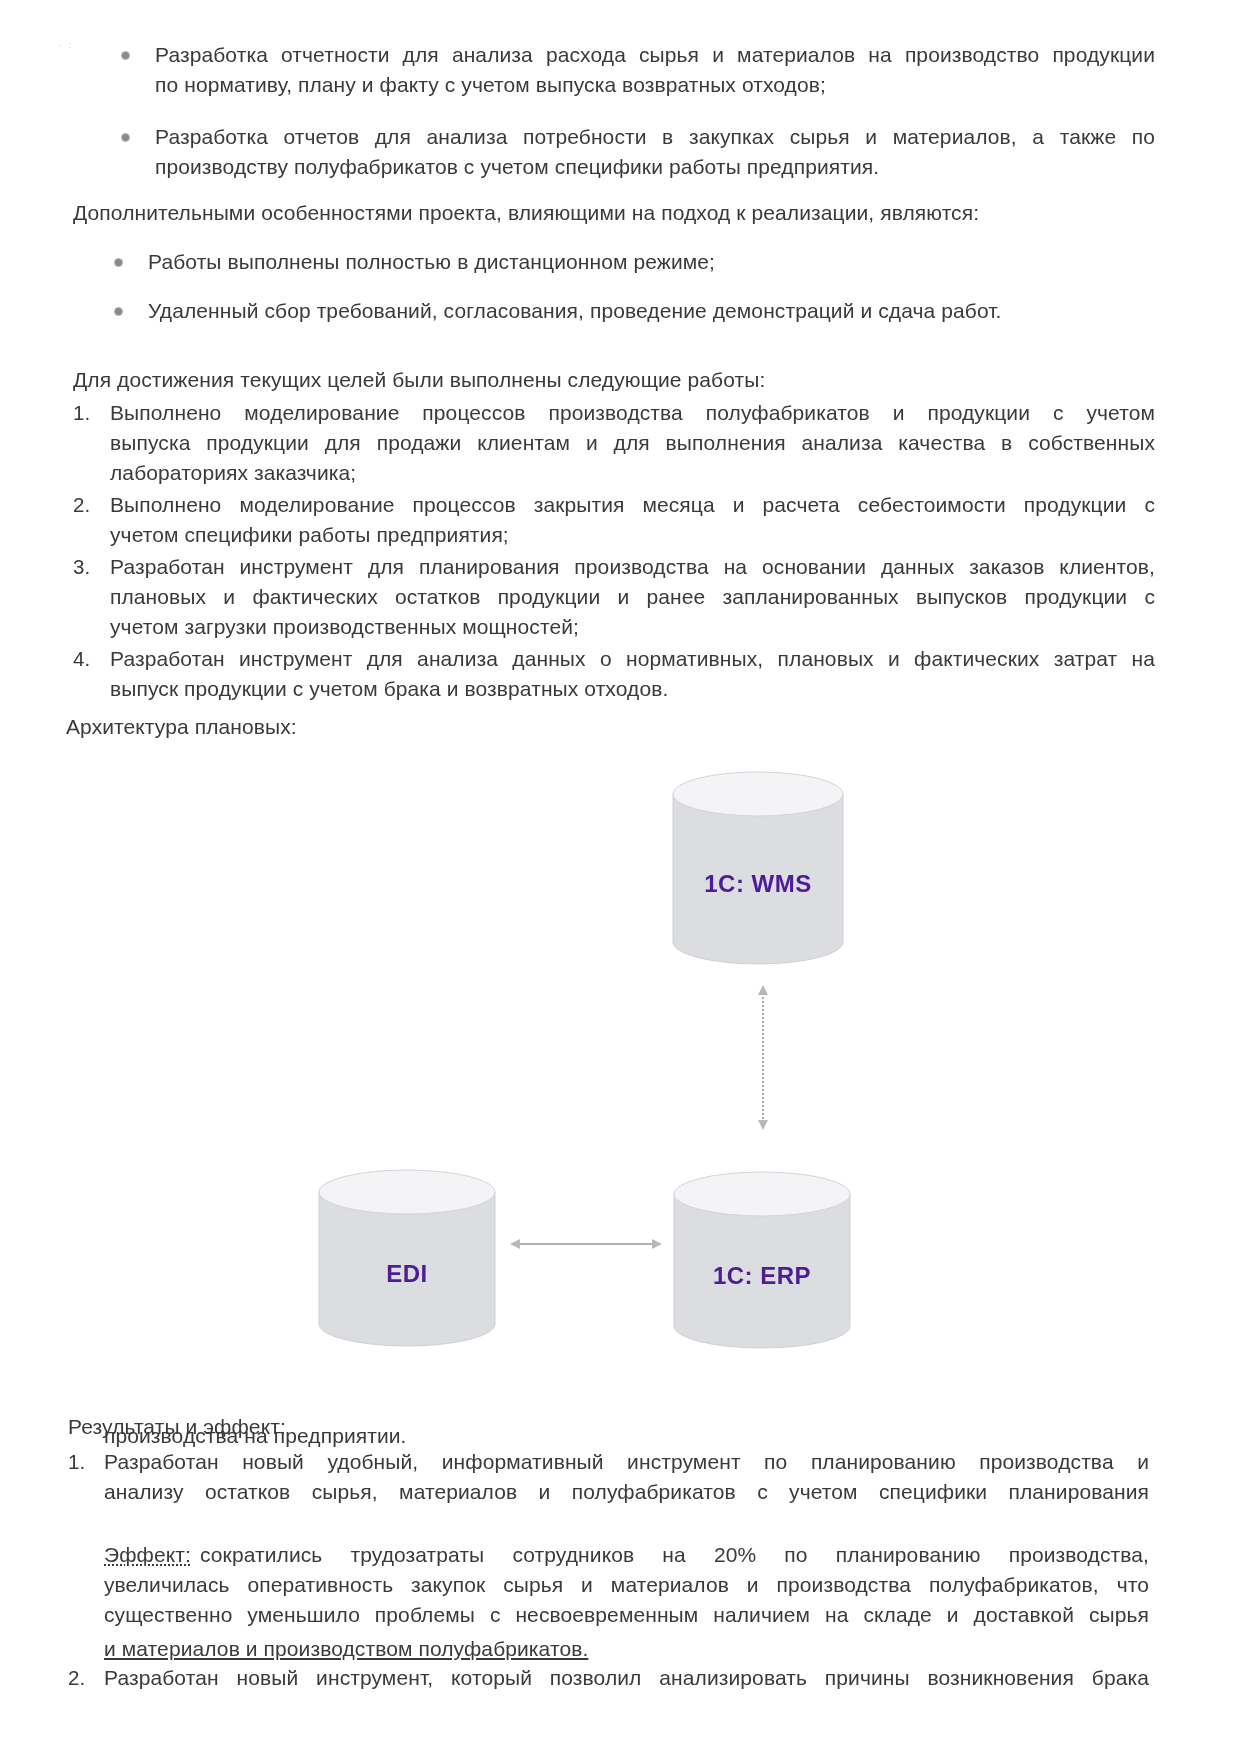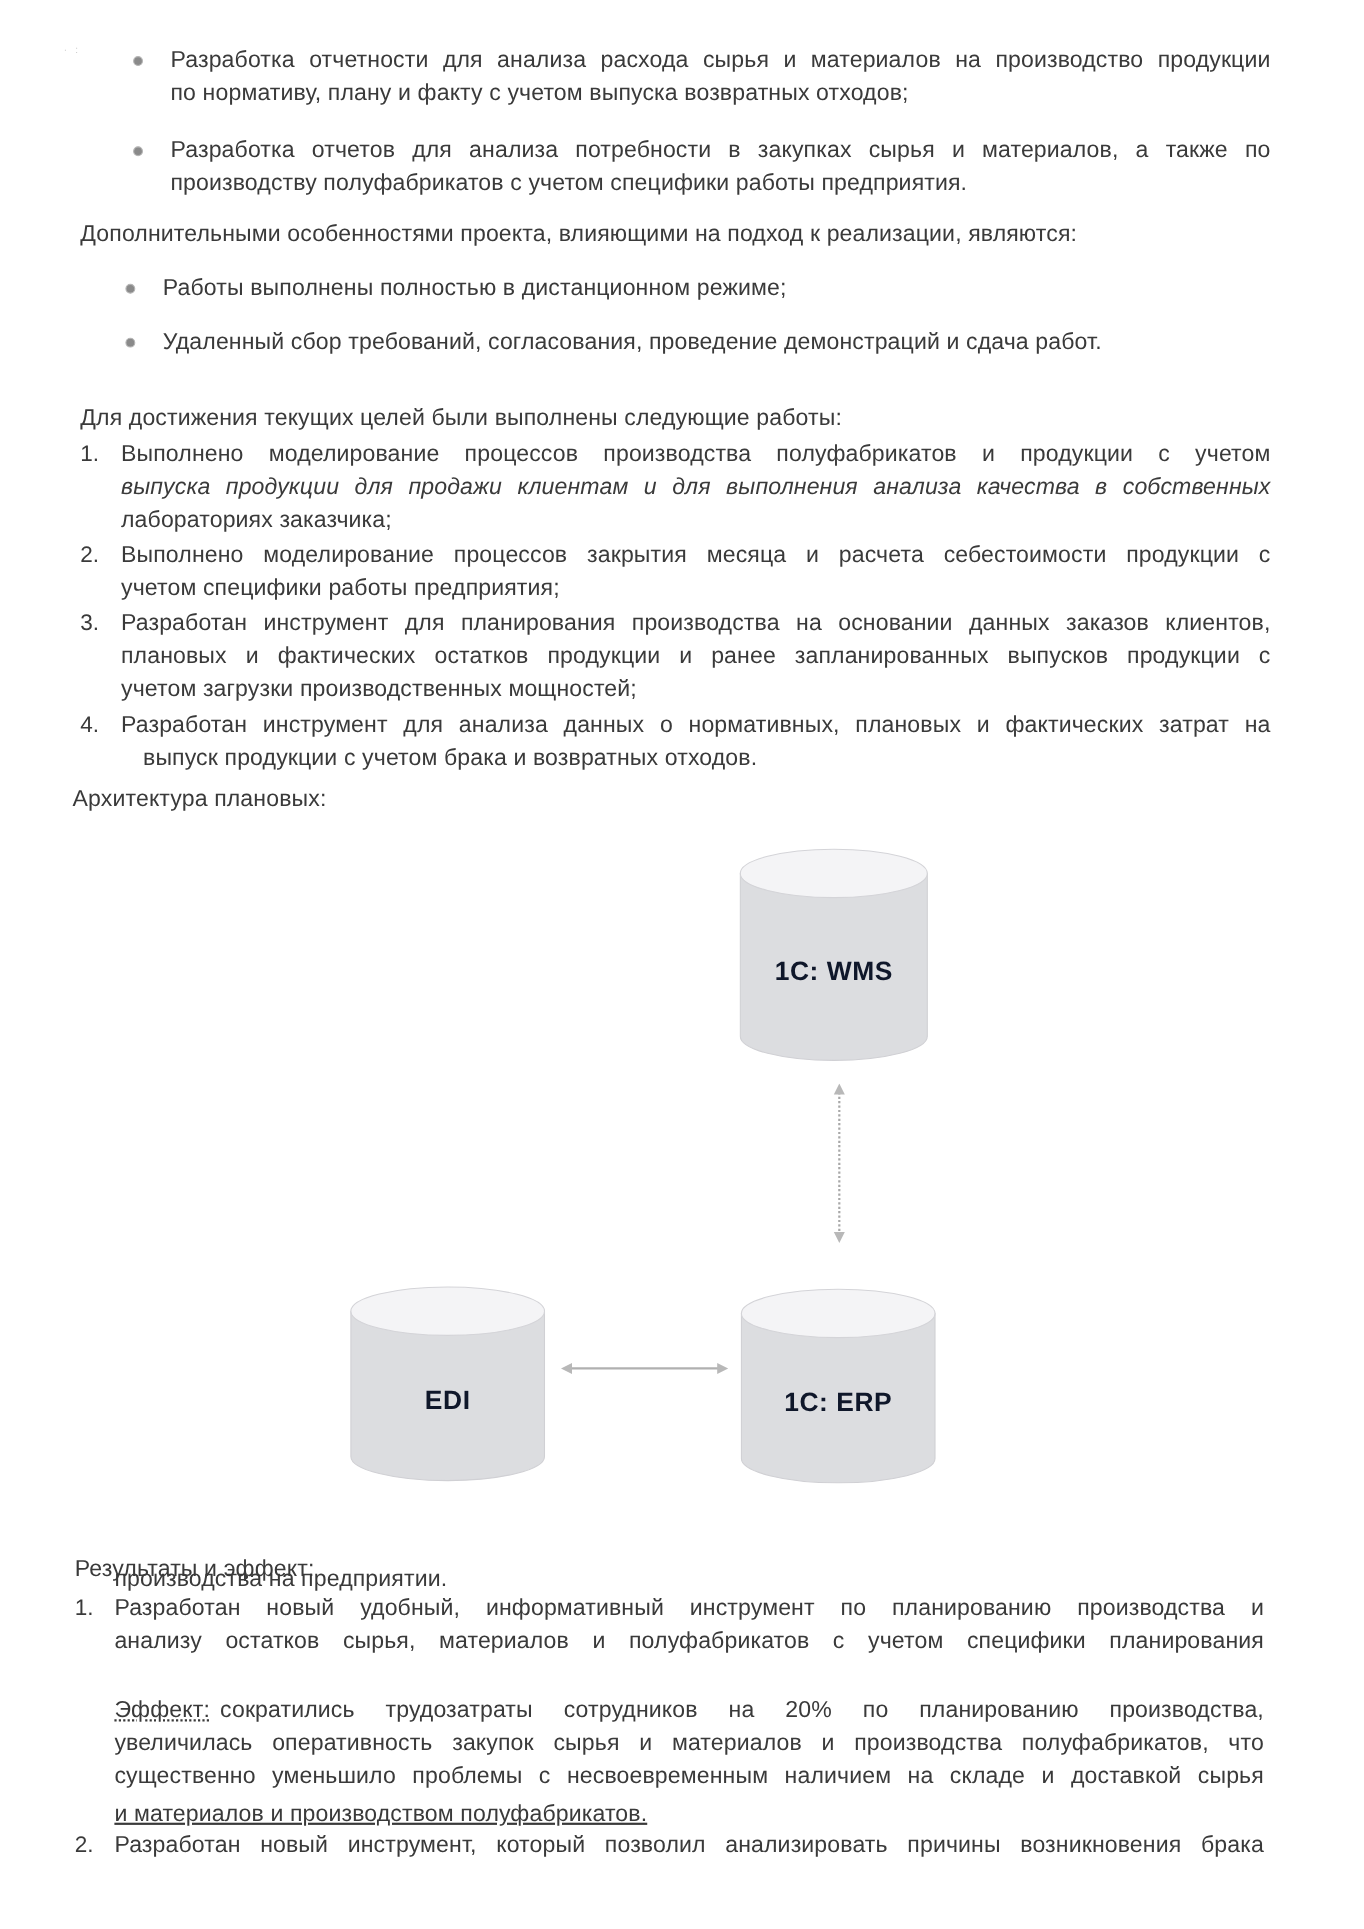--- a/index.html
+++ b/index.html
@@ -5,21 +5,21 @@
   html, body { margin:0; padding:0; background:#ffffff; }
   body { width:1240px; height:1754px; position:relative; overflow:hidden;
          font-family:"Liberation Sans", "DejaVu Sans", sans-serif; color:#3a3a3a; }
   .abs { position:absolute; }
   .line { position:absolute; font-size:21px; line-height:30px; white-space:nowrap; letter-spacing:0.1px; }
   .just { text-align:justify; text-align-last:justify; white-space:normal; }
   .bullet { position:absolute; width:7px; height:7px; border-radius:50%; background:#8a8a8a; border:1px solid #b5b5b5; }
   .num { position:absolute; font-size:20.5px; line-height:30px; }
   .cyl { position:absolute; }
   .cyl svg { display:block; }
-  .cyl-label { position:absolute; left:0; right:0; text-align:center; color:#0f172a;
+  .cyl-label { position:absolute; left:0; right:0; text-align:center; color:#4c1d95;
                font-weight:bold; font-size:24px; letter-spacing:0.5px; }
   .specks { position:absolute; left:58px; top:40px; width:22px; height:14px; color:#c8c8c8; font-size:9px; }
 </style>
 </head>
 <body>
 
 <div class="specks">·&nbsp;&nbsp;&nbsp;:</div>
 
 <div>
   <span class="bullet" style="left:121px;top:51px;"></span>
@@ -36,35 +36,35 @@
   <span class="bullet" style="left:114px;top:258px;"></span>
   <div class="line" style="left:148px;top:247px;">Работы выполнены полностью в дистанционном режиме;</div>
   <span class="bullet" style="left:114px;top:307px;"></span>
   <div class="line" style="left:148px;top:296px;">Удаленный сбор требований, согласования, проведение демонстраций и сдача работ.</div>
 </div>
 
 <div class="line" style="left:73px;top:365px;">Для достижения текущих целей были выполнены следующие работы:</div>
 <div>
   <div class="num" style="left:73px;top:398px;">1.</div>
   <div class="line just" style="left:110px;top:398px;width:1045px;">Выполнено моделирование процессов производства полуфабрикатов и продукции с учетом</div>
-  <div class="line just" style="left:110px;top:428px;width:1045px;font-style:italic;">выпуска продукции для продажи клиентам и для выполнения анализа качества в собственных</div>
+  <div class="line just" style="left:110px;top:428px;width:1045px;">выпуска продукции для продажи клиентам и для выполнения анализа качества в собственных</div>
   <div class="line" style="left:110px;top:458px;">лабораториях заказчика;</div>
 
   <div class="num" style="left:73px;top:490px;">2.</div>
   <div class="line just" style="left:110px;top:490px;width:1045px;">Выполнено моделирование процессов закрытия месяца и расчета себестоимости продукции с</div>
   <div class="line" style="left:110px;top:520px;">учетом специфики работы предприятия;</div>
 
   <div class="num" style="left:73px;top:552px;">3.</div>
   <div class="line just" style="left:110px;top:552px;width:1045px;">Разработан инструмент для планирования производства на основании данных заказов клиентов,</div>
   <div class="line just" style="left:110px;top:582px;width:1045px;">плановых и фактических остатков продукции и ранее запланированных выпусков продукции с</div>
   <div class="line" style="left:110px;top:612px;">учетом загрузки производственных мощностей;</div>
 
   <div class="num" style="left:73px;top:644px;">4.</div>
   <div class="line just" style="left:110px;top:644px;width:1045px;">Разработан инструмент для анализа данных о нормативных, плановых и фактических затрат на</div>
-  <div class="line" style="left:110px;top:674px;margin-left:20px;">выпуск продукции с учетом брака и возвратных отходов.</div>
+  <div class="line" style="left:110px;top:674px;">выпуск продукции с учетом брака и возвратных отходов.</div>
 </div>
 
 <div class="line" style="left:66px;top:712px;">Архитектура плановых:</div>
 
 <div>
 
   <div class="cyl" style="left:672px;top:770px;width:172px;height:196px;">
     <svg width="172" height="196" viewBox="0 0 172 196">
       <path d="M1,24 L1,172 A85,22 0 0 0 171,172 L171,24 Z" fill="#dcdde0" stroke="#d0d0d4" stroke-width="1"></path>
       <ellipse cx="86" cy="24" rx="85" ry="22" fill="#f4f4f6" stroke="#d4d4d8" stroke-width="1"></ellipse>

